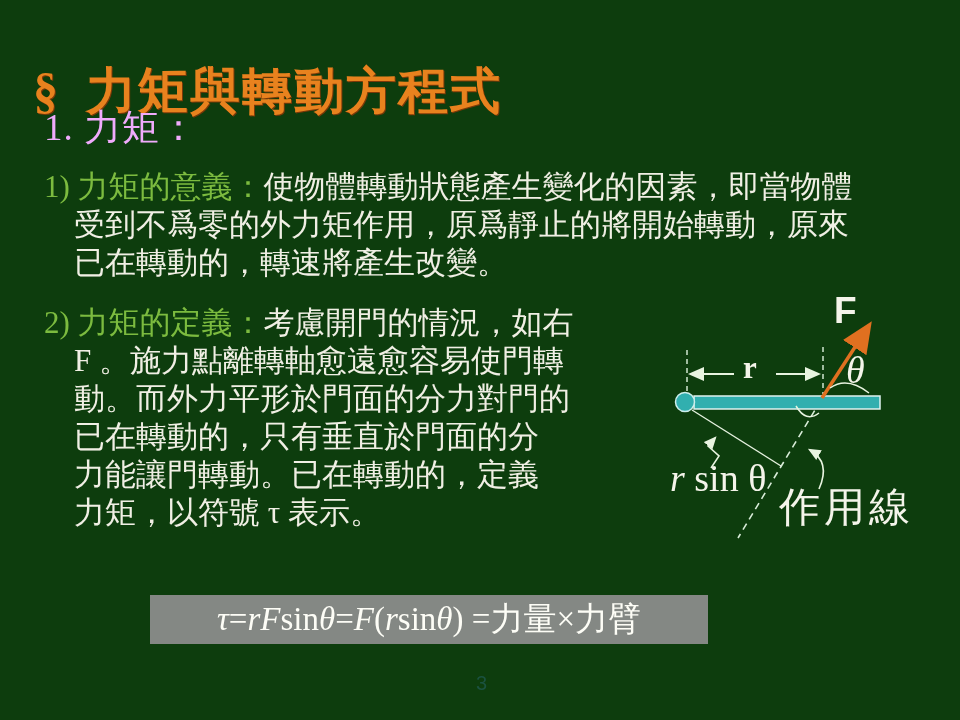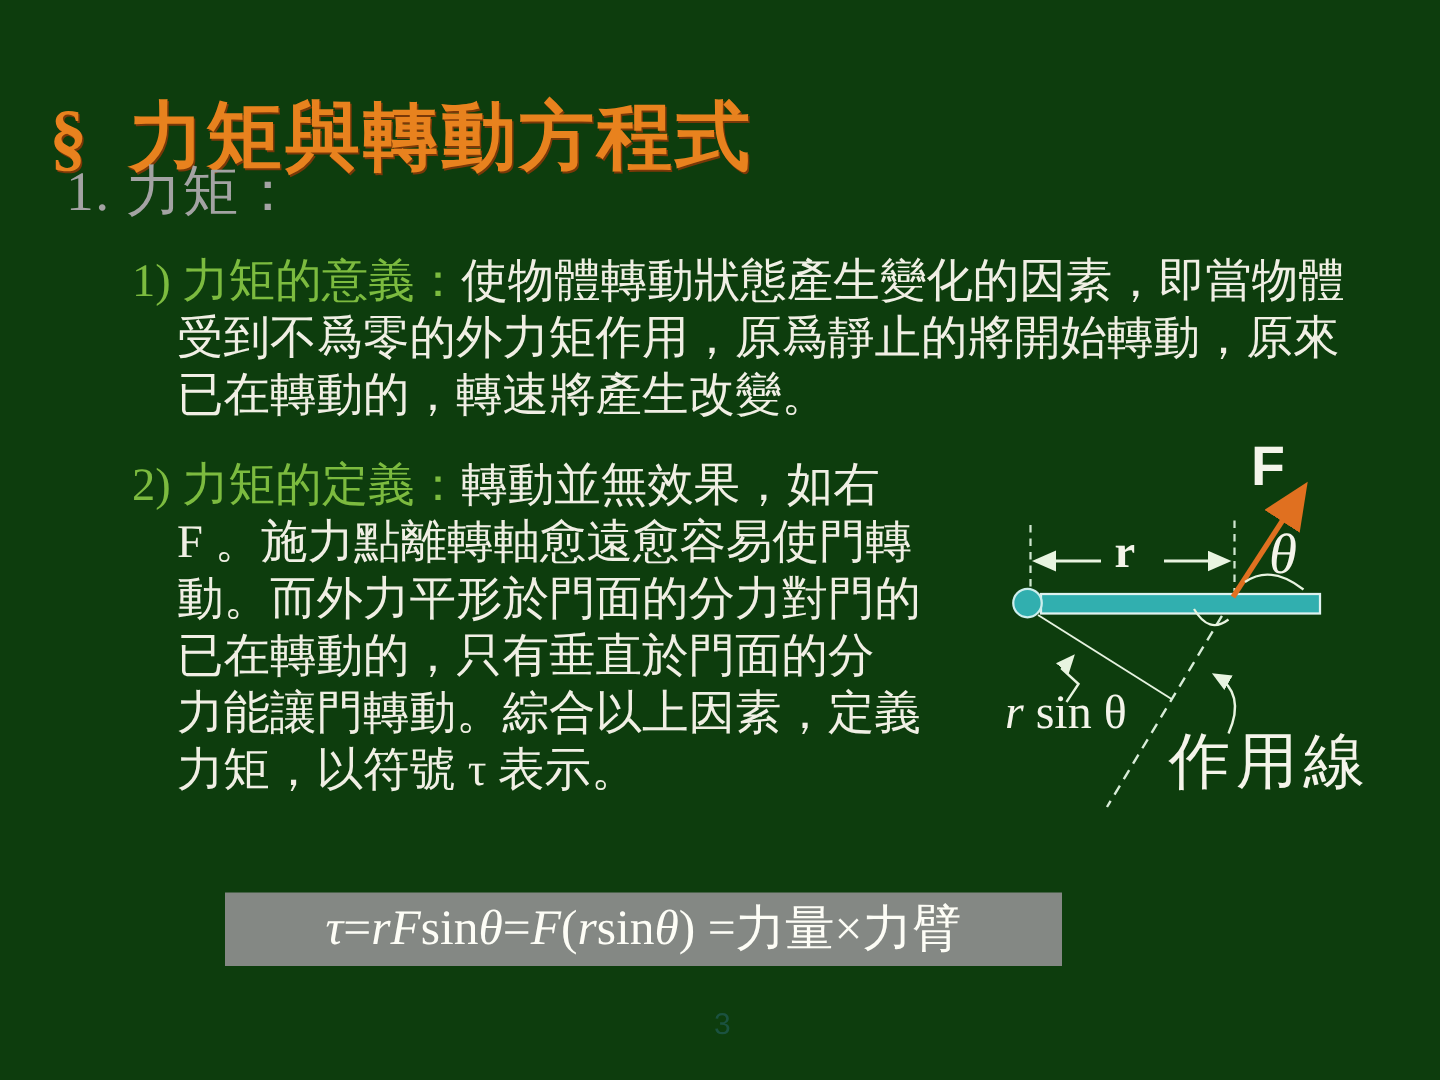--- a/index.html
+++ b/index.html
@@ -11,45 +11,45 @@
   
   #title{
     position:absolute;left:33px;top:26px;
     color:#e8821e;font-size:50px;font-weight:bold;letter-spacing:2px;
     text-shadow:1px 1px 0 #7a3808;white-space:nowrap;margin-top:32px;
   }
   #title .mark{margin-right:26px;}
   
   #heading1{
     position:absolute;left:44px;top:103px;
-    color:#a3a3a3;font-size:37px;white-space:nowrap;letter-spacing:1px;
+    color:#f0abfc;font-size:37px;white-space:nowrap;letter-spacing:1px;
   }
   
   .para{position:absolute;color:#f0efe4;font-size:31px;line-height:38px;}
   .para .num,.para .plabel{color:#7cbb3f;}
   .para .cont{padding-left:30px;}
   #para1{left:44px;top:168px;width:900px;}
   #para2{left:44px;top:304px;width:620px;}
-  .nowrap{white-space:nowrap;margin-left:44px;}
+  .nowrap{white-space:nowrap;}
   
   #formula-box{
     position:absolute;left:150px;top:595px;width:558px;height:49px;
     background:#848884;color:#fdfdf6;
     display:flex;align-items:center;justify-content:center;
     font-size:33px;white-space:nowrap;
   }
   #formula-box .it{font-style:italic;}
   
   #diagram{position:absolute;left:630px;top:290px;width:330px;height:260px;}
   #diagram svg{position:absolute;left:0;top:0;}
   .dlabel{position:absolute;color:#f4f4ea;white-space:nowrap;}
   #force-label{left:204px;top:0px;font-size:37px;font-weight:bold;font-family:"Liberation Sans","DejaVu Sans",sans-serif;}
   #radius-label{left:113px;top:60px;font-size:31px;font-weight:bold;}
   #angle-label{left:216px;top:58px;font-size:38px;font-style:italic;}
-  #arm-label{left:40px;top:166px;font-size:32px;text-align:right;}
+  #arm-label{left:40px;top:166px;font-size:38px;text-align:right;}
   #arm-label .it{font-style:italic;}
   #action-label{left:149px;top:190px;font-size:41px;letter-spacing:4px;}
   
   #page-number{
     position:absolute;left:476px;top:672px;
     color:#1b5240;font-size:20px;font-family:"Liberation Sans",sans-serif;
   }
 </style>
 </head>
 <body>
@@ -62,25 +62,25 @@
 
   <div id="heading1">1. 力矩：</div>
 
   <div id="para1" class="para">
     <div class="nowrap"><span class="num">1) </span><span class="plabel">力矩的意義：</span><span>使物體轉動狀態產生變化的因素，即當物體</span></div>
     <div class="cont nowrap">受到不爲零的外力矩作用，原爲靜止的將開始轉動，原來</div>
     <div class="cont nowrap">已在轉動的，轉速將產生改變。</div>
   </div>
 
   <div id="para2" class="para">
-    <div class="nowrap"><span class="num">2) </span><span class="plabel">力矩的定義：</span><span>轉動並無效果，如右</span></div>
+    <div class="nowrap"><span class="num">2) </span><span class="plabel">力矩的定義：</span><span>考慮開門的情況，如右</span></div>
     <div class="cont nowrap">F 。施力點離轉軸愈遠愈容易使門轉</div>
     <div class="cont nowrap">動。而外力平形於門面的分力對門的</div>
     <div class="cont nowrap">已在轉動的，只有垂直於門面的分</div>
-    <div class="cont nowrap">力能讓門轉動。綜合以上因素，定義</div>
+    <div class="cont nowrap">力能讓門轉動。已在轉動的，定義</div>
     <div class="cont nowrap">力矩，以符號 τ 表示。</div>
   </div>
 
   <div id="diagram">
     <svg width="330" height="260" viewBox="0 0 330 260">
       <defs>
         <marker id="aw" markerWidth="9" markerHeight="8" refX="6.5" refY="3.5" orient="auto">
           <path d="M0,0 L8,3.5 L0,7 z" fill="#e8f4e0"></path>
         </marker>
         <marker id="ao" markerWidth="10" markerHeight="9" refX="7" refY="4" orient="auto">

